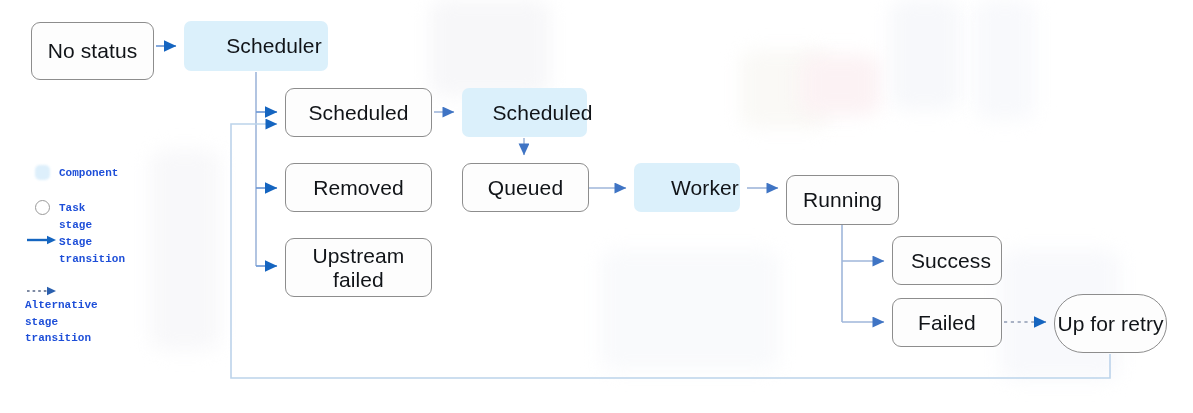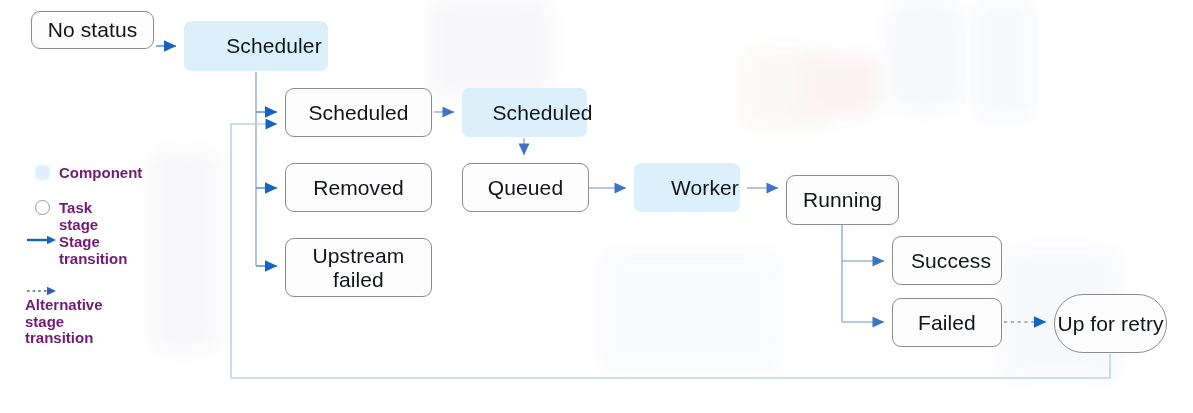--- a/index.html
+++ b/index.html
@@ -36,23 +36,23 @@
     background:#dbf0fb;
     border:none;
     border-radius:7px;
     padding-left:36px;
   }
 
   
   .legend{position:absolute;left:0;top:0;}
   .lg-row{position:absolute;display:flex;align-items:flex-start;}
   .lg-label{
-    color:#701a75;
-    font-family:Liberation Sans, sans-serif;
-    font-size:15px;
+    color:#1d4ed8;
+    font-family:Liberation Mono, monospace;
+    font-size:11px;
     line-height:16.5px;
     font-weight:700;
     white-space:pre-line;
   }
   .lg-mark{width:34px;flex:none;display:flex;align-items:center;justify-content:center;}
   .sw-component{width:15px;height:15px;border-radius:5px;background:#ddeffb;filter:blur(1.2px);}
   .sw-circle{width:15px;height:15px;border-radius:50%;border:1.5px solid #9a9a9a;box-sizing:border-box;}
 </style>
 </head>
 <body>
@@ -103,21 +103,21 @@
       <path d="M842,214 L842,322" stroke="#9fb6da" stroke-width="1.6"></path>
       <path d="M842,261 L884,261" stroke="#9fb6da" stroke-width="1.6" marker-end="url(#ah-light)"></path>
       <path d="M842,322 L884,322" stroke="#9fb6da" stroke-width="1.6" marker-end="url(#ah-light)"></path>
 
       <path d="M1004,322 L1046,322" stroke="#8f9bb3" stroke-width="1.7" stroke-dasharray="3.2 3.6" marker-end="url(#ah-dark)"></path>
 
       <path d="M1110,354 L1110,378 L231,378 L231,124 L277,124" stroke="#bcd3ea" stroke-width="1.6" marker-end="url(#ah-dark)"></path>
     </g>
   </svg>
 
-  <div class="node stage" style="left:31px;top:11px;width:123px;height:38px;">No status</div>
+  <div class="node stage" style="left:31px;top:22px;width:123px;height:58px;">No status</div>
   <div class="node component" style="left:184px;top:21px;width:144px;height:50px;">Scheduler</div>
   <div class="node stage" style="left:285px;top:88px;width:147px;height:49px;">Scheduled</div>
   <div class="node component" style="left:462px;top:88px;width:125px;height:49px;">Scheduled</div>
   <div class="node stage" style="left:285px;top:163px;width:147px;height:49px;">Removed</div>
   <div class="node stage" style="left:462px;top:163px;width:127px;height:49px;text-align:center;">Queued</div>
   <div class="node component" style="left:634px;top:163px;width:106px;height:49px;">Worker</div>
   <div class="node stage" style="left:786px;top:175px;width:113px;height:50px;">Running</div>
   <div class="node stage" style="left:285px;top:238px;width:147px;height:59px;">Upstream
 failed</div>
   <div class="node stage" style="left:892px;top:236px;width:110px;height:49px;padding-left:8px;">Success</div>

